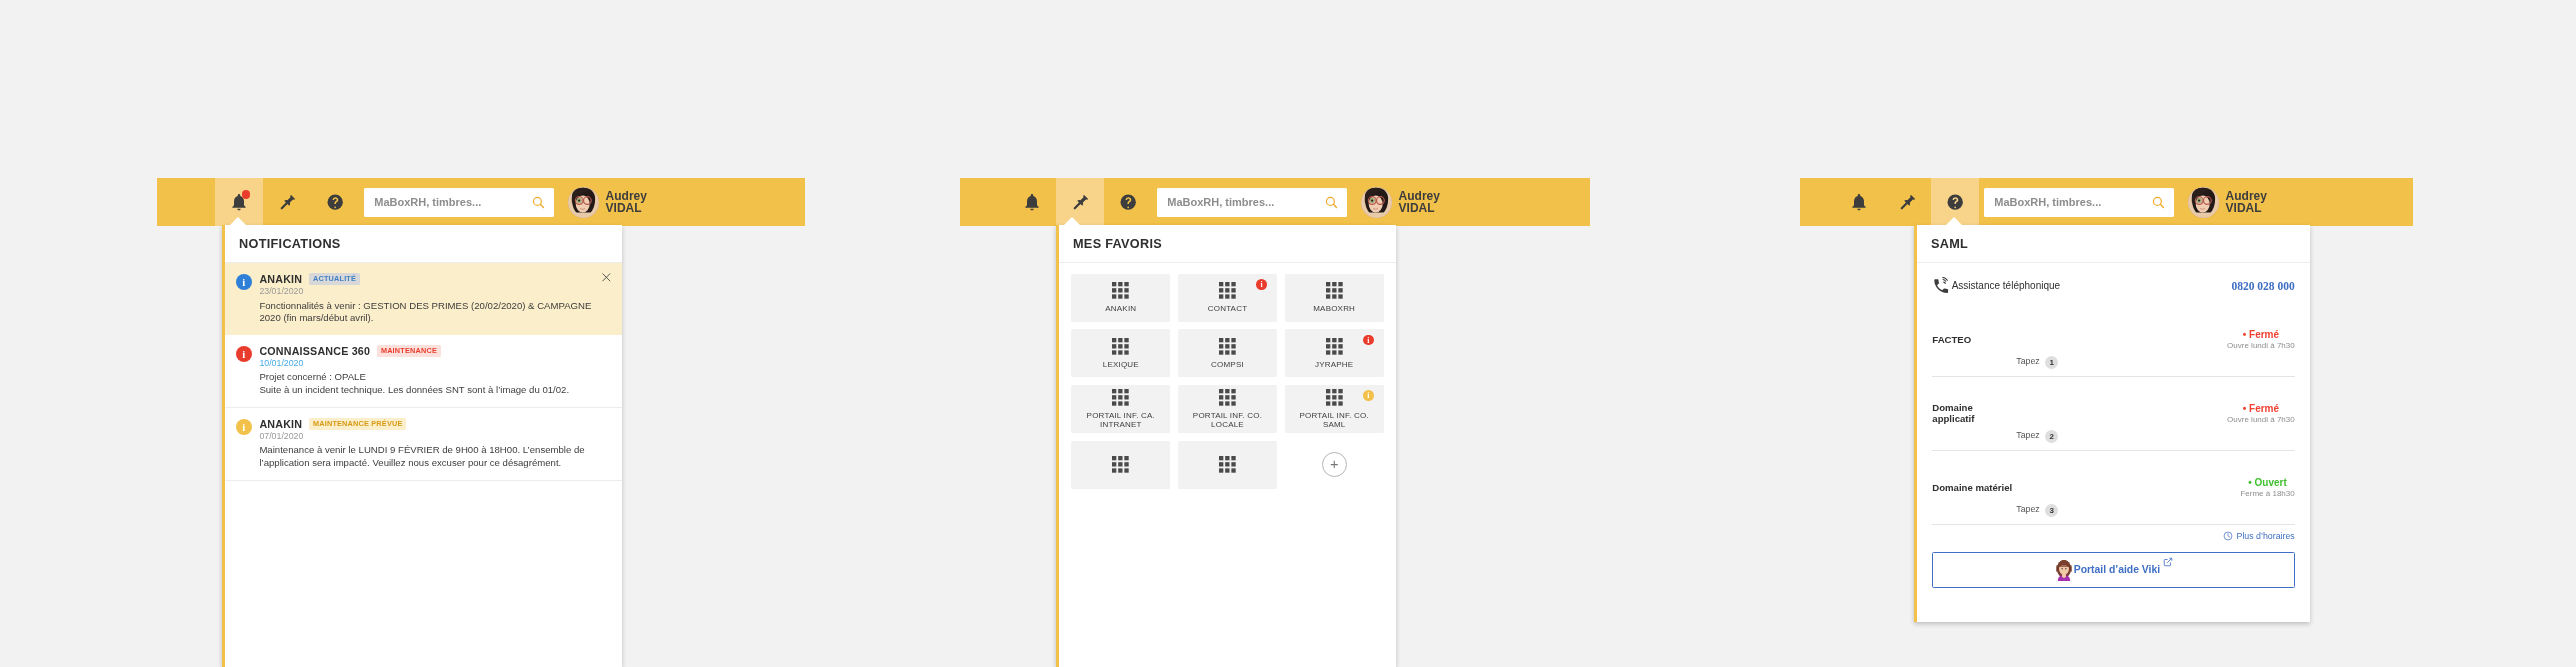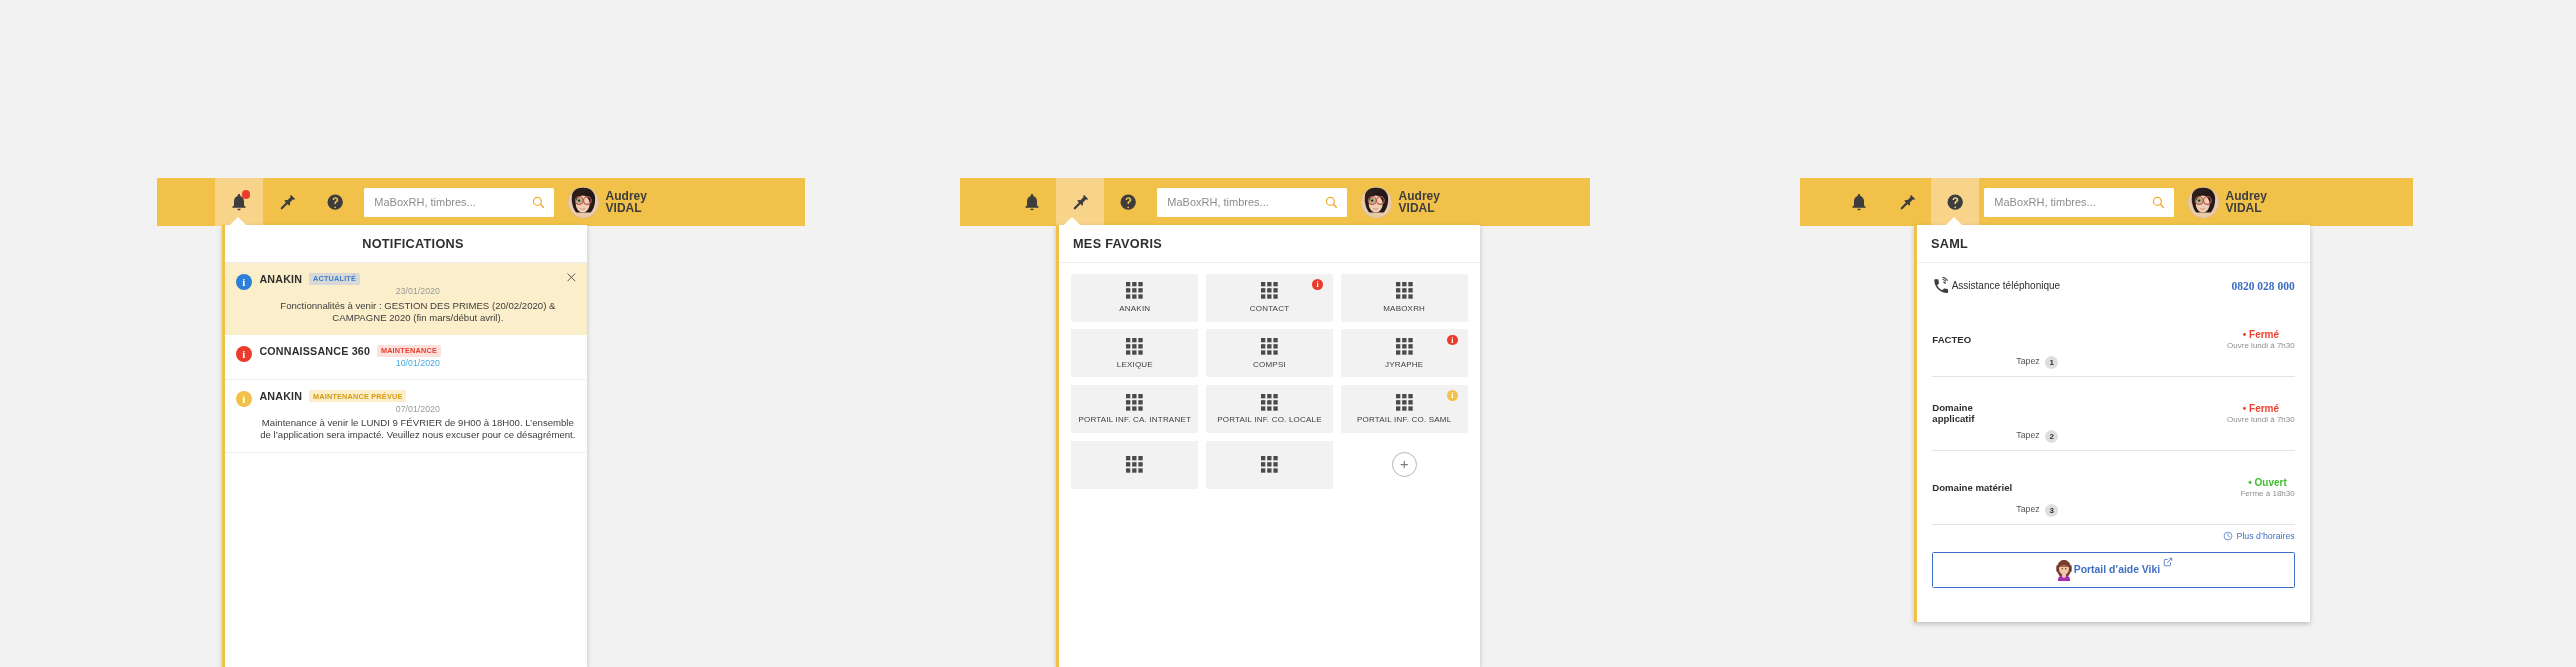--- a/index.html
+++ b/index.html
@@ -57,20 +57,21 @@
     box-sizing: border-box;
     flex: 0 0 auto;
     margin-left: 4.6px;
   }
   .search-box .ph {
     flex: 1;
     font-size: 11px;
     color: #8d8d8d;
     white-space: nowrap;
     overflow: hidden;
+    font-weight: bold;
   }
   .avatar {
     width: 31px; height: 31px;
     border-radius: 50%;
     overflow: hidden;
     flex: 0 0 auto;
     margin-left: 14px;
     background: #c9a68c;
     position: relative;
   }
@@ -380,21 +381,21 @@
         <path d="M16 28c1.5 1 4 1 5.5 0" stroke="#c58b7c" stroke-width="1.2" fill="none" stroke-linecap="round"></path>
       </svg>
     </div>
     <div class="uname">
       <span>Audrey</span><br>
       <span>VIDAL</span>
     </div>
   </div>
 
   <div class="panel-caret" style="left:230px; top:217px;"></div>
-  <div class="panel" style="left:222px; top:225px; width:365px; height:442px;text-align:center;">
+  <div class="panel" style="left:222px; top:225px; width:400px; height:442px;">
     <div class="panel-title">NOTIFICATIONS</div>
     <div id="notif-list">
         <div class="notif highlight">
           <div class="nicon blue">i</div>
           <div class="nbody">
             <div class="nhead">
               <span class="ntitle">ANAKIN</span>
               <span class="ntag actualite">ACTUALITÉ</span>
             </div>
             <div class="ndate grey">23/01/2020</div>
@@ -405,20 +406,21 @@
             </svg></div>
         </div>
         <div class="notif">
           <div class="nicon red">i</div>
           <div class="nbody">
             <div class="nhead">
               <span class="ntitle">CONNAISSANCE 360</span>
               <span class="ntag maintenance">MAINTENANCE</span>
             </div>
             <div class="ndate blue">10/01/2020</div>
+            <div class="ntext">Projet concerné : OPALE<br>Suite à un incident technique. Les données SNT sont à l’image du 01/02.</div>
           </div>
         </div>
         <div class="notif">
           <div class="nicon amber">i</div>
           <div class="nbody">
             <div class="nhead">
               <span class="ntitle">ANAKIN</span>
               <span class="ntag prevue">MAINTENANCE PRÉVUE</span>
             </div>
             <div class="ndate grey">07/01/2020</div>
@@ -471,21 +473,21 @@
         <path d="M16 28c1.5 1 4 1 5.5 0" stroke="#c58b7c" stroke-width="1.2" fill="none" stroke-linecap="round"></path>
       </svg>
     </div>
     <div class="uname">
       <span>Audrey</span><br>
       <span>VIDAL</span>
     </div>
   </div>
 
   <div class="panel-caret" style="left:1064px; top:217px;"></div>
-  <div class="panel" style="left:1056px; top:225px; width:424px; height:442px;">
+  <div class="panel" style="left:1056px; top:225px; width:340px; height:442px;">
     <div class="panel-title">MES FAVORIS</div>
     <div class="fav-grid" id="fav-grid">
         <div class="fav-tile">
           <svg width="17" height="17" viewBox="0 0 22 22">
             <rect x="0" y="0" width="5.6" height="5.6" fill="#4a4a4a"></rect>
             <rect x="8" y="0" width="5.6" height="5.6" fill="#4a4a4a"></rect>
             <rect x="16" y="0" width="5.6" height="5.6" fill="#4a4a4a"></rect>
             <rect x="0" y="8" width="5.6" height="5.6" fill="#4a4a4a"></rect>
             <rect x="8" y="8" width="5.6" height="5.6" fill="#4a4a4a"></rect>
             <rect x="16" y="8" width="5.6" height="5.6" fill="#4a4a4a"></rect>

